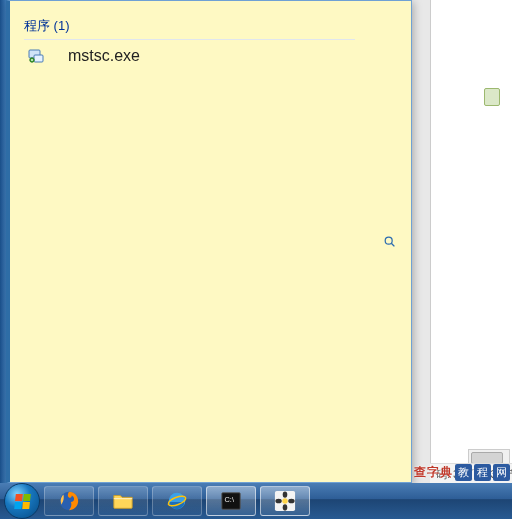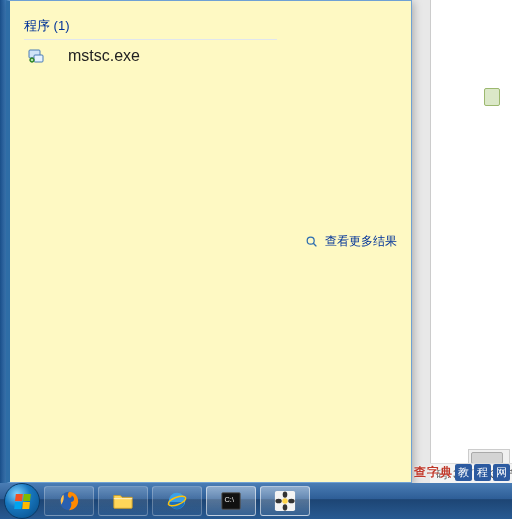--- a/index.html
+++ b/index.html
@@ -77,21 +77,20 @@
     </div>
   </div>
 
   <div class="more-results">
     <span class="mag">
       <svg viewBox="0 0 16 16">
           <circle cx="6.5" cy="6.5" r="4" fill="none" stroke="#2b6cb0" stroke-width="1.4"></circle>
           <line x1="9.5" y1="9.5" x2="13" y2="13" stroke="#2b6cb0" stroke-width="1.6"></line>
         </svg>
     </span>
-    <span>查看更多结果</span>
   </div>
 
 </div>
 
 <div class="watermark">
   <span class="wm-cn">查字典</span>
   <span class="wm-box">教</span>
   <span class="wm-box">程</span>
   <span class="wm-box">网</span>
 </div>

